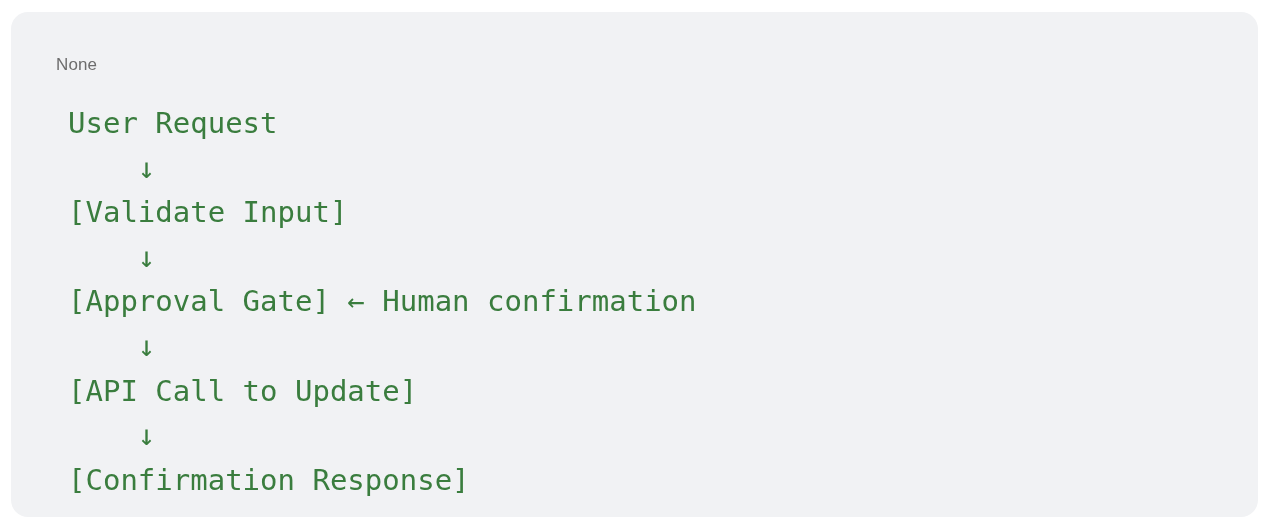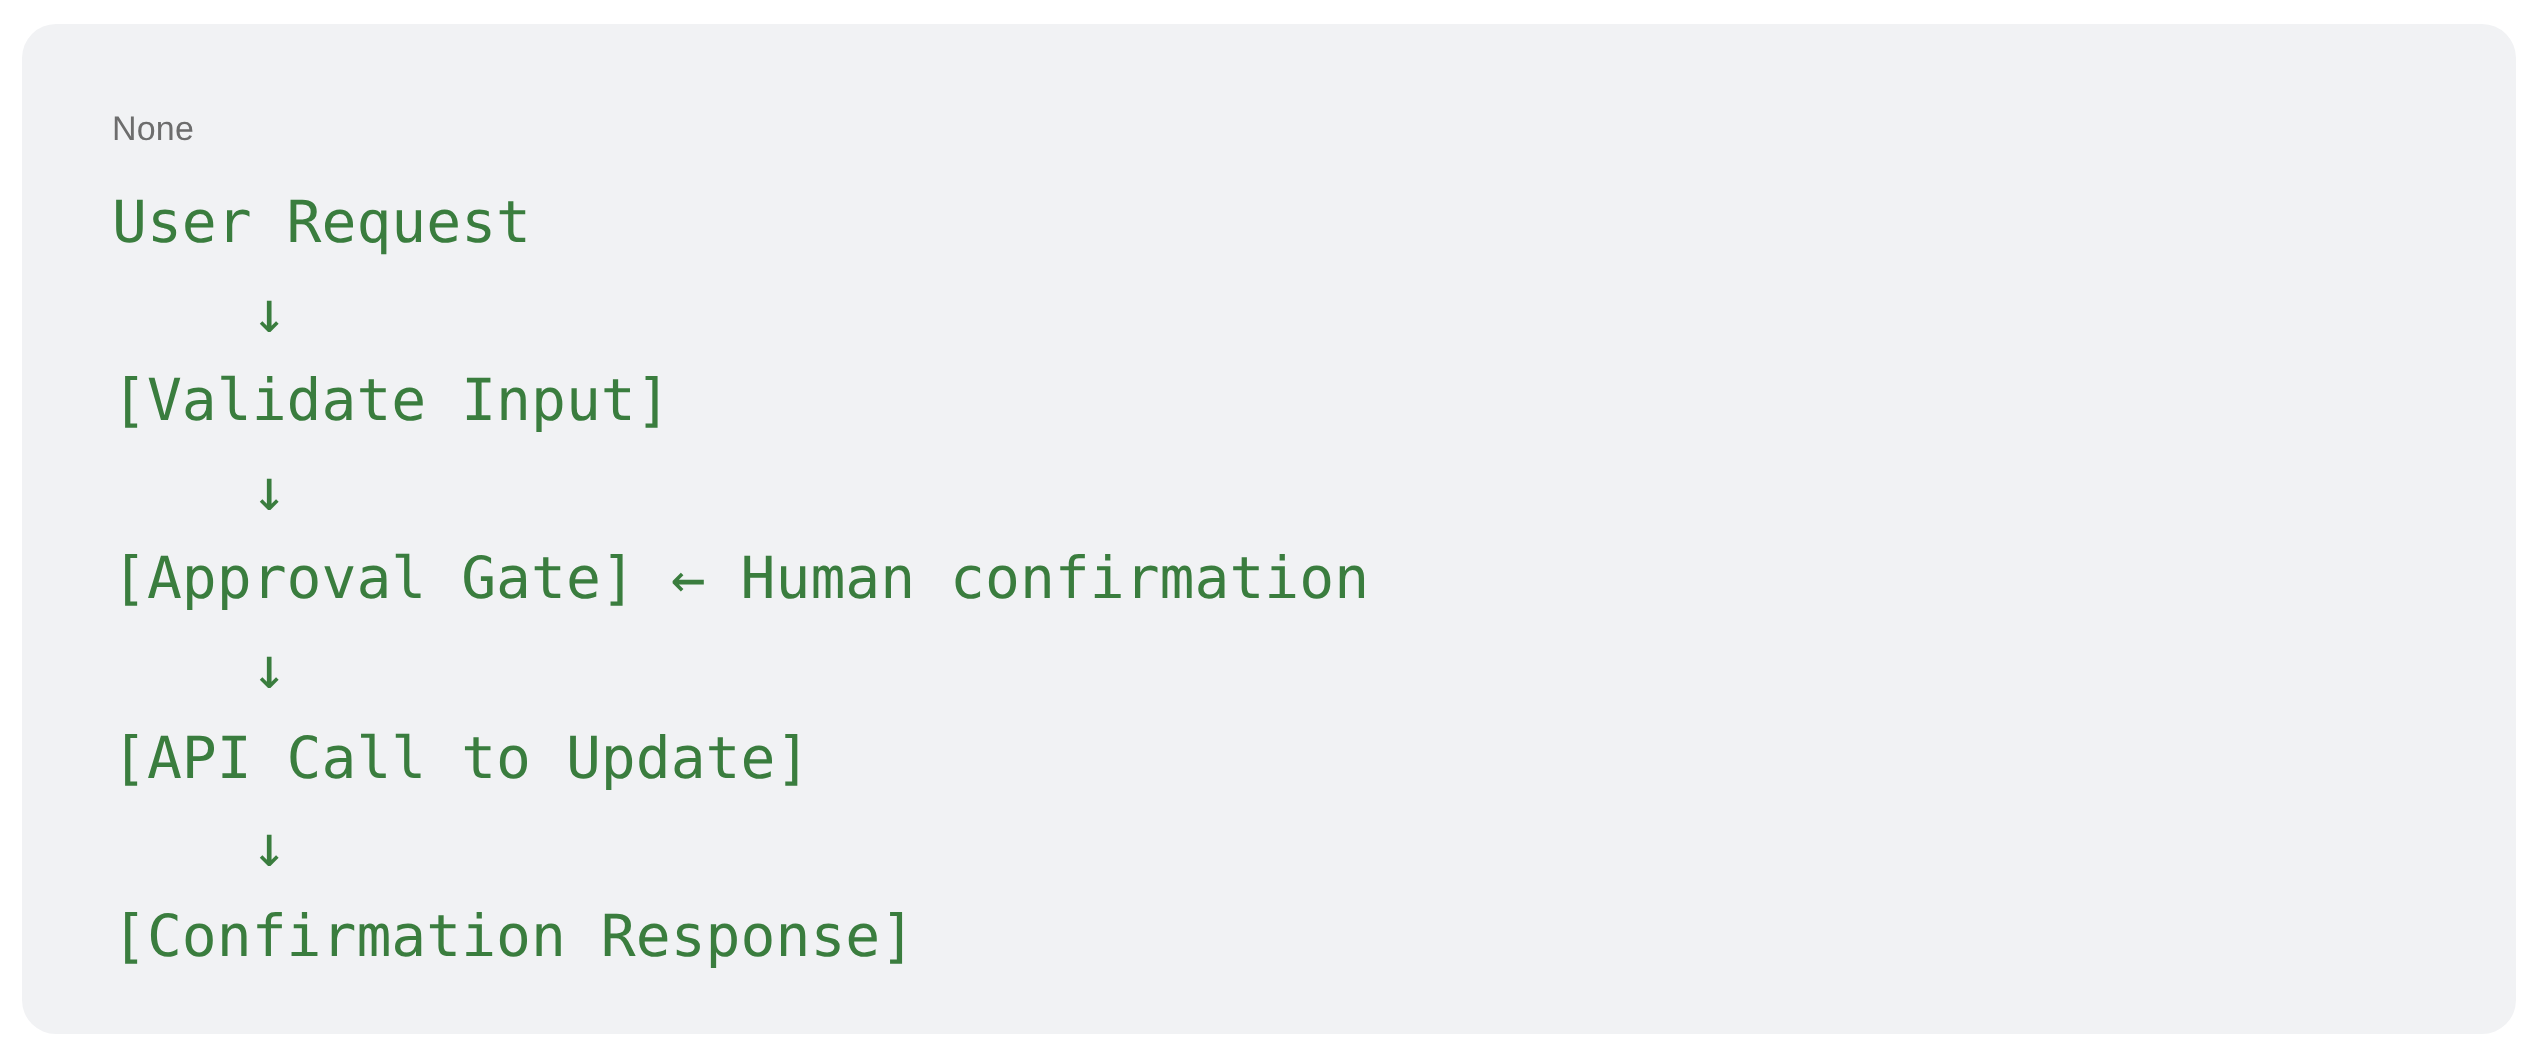--- a/index.html
+++ b/index.html
@@ -32,21 +32,21 @@
     font-size: 17px;
     line-height: 22px;
     color: #6d6d6d;
     letter-spacing: 0.1px;
     white-space: pre;
   }
   .code-block {
     position: absolute;
     left: 45px;
     top: 77px;
-    margin: 0;
+    margin: 12px;
     padding: 0;
     font-family: "DejaVu Sans Mono", "Liberation Mono", monospace;
     font-size: 29px;
     line-height: 44.6px;
     color: #3a7d3e;
     white-space: pre;
     letter-spacing: 0px;
   }
   .code-line {
     display: block;

